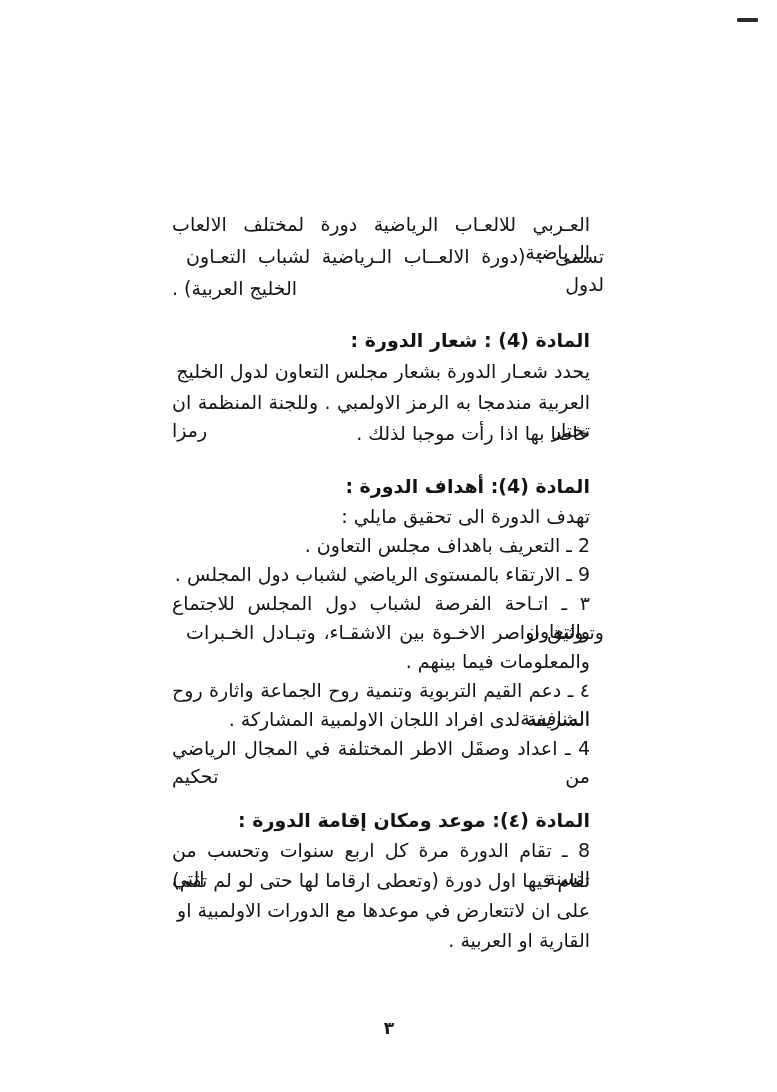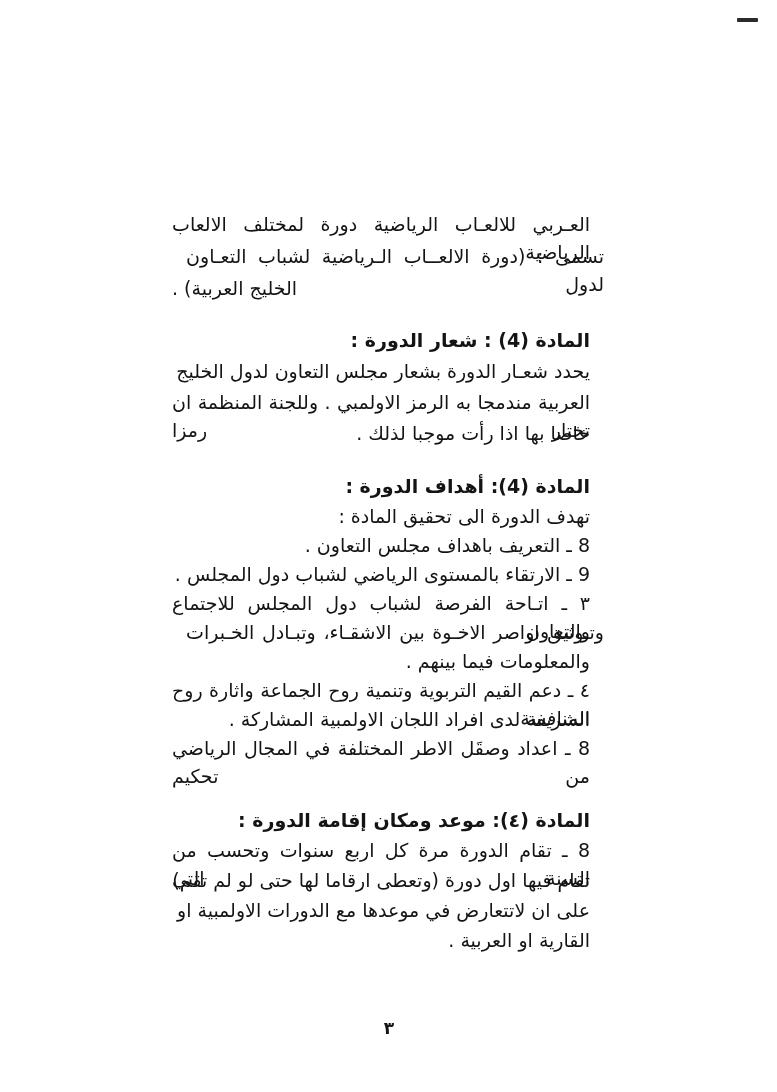--- a/index.html
+++ b/index.html
@@ -69,29 +69,29 @@
   <div class="ln just" style="top:210px">العـربي للالعـاب الرياضية دورة لمختلف الالعاب الرياضية</div>
   <div class="ln just" style="top:242px; padding-left:14px">تسمى : (دورة الالعــاب الـرياضية لشباب التعـاون لدول</div>
   <div class="ln flush-left" style="top:274px">الخليج العربية) .</div>
 
   <div class="ln head" style="top:326px">المادة (4) : شعار الدورة :</div>
   <div class="ln" style="top:357px; padding-left:0; padding-right:20px">يحدد شعـار الدورة بشعار مجلس التعاون لدول الخليج</div>
   <div class="ln" style="top:419px; padding-right:150px">خاصا بها اذا رأت موجبا لذلك .</div>
   <div class="ln just" style="top:388px">العربية مندمجا به الرمز الاولمبي . وللجنة المنظمة ان تختار رمزا</div>
 
   <div class="ln head" style="top:472px">المادة (4): أهداف الدورة :</div>
-  <div class="ln" style="top:502px; padding-right:30px">تهدف الدورة الى تحقيق المادة :</div>
-  <div class="ln" style="top:531px">8 ـ التعريف باهداف مجلس التعاون .</div>
+  <div class="ln" style="top:502px; padding-right:30px">تهدف الدورة الى تحقيق مايلي :</div>
+  <div class="ln" style="top:531px">2 ـ التعريف باهداف مجلس التعاون .</div>
   <div class="ln" style="top:560px">9 ـ الارتقاء بالمستوى الرياضي لشباب دول المجلس .</div>
   <div class="ln just" style="top:589px">٣ ـ اتـاحة الفرصة لشباب دول المجلس للاجتماع والتعاون</div>
   <div class="ln just" style="top:618px; padding-right:15px; padding-left:14px">وتـوثيق اواصر الاخـوة بين الاشقـاء، وتبـادل الخـبرات</div>
   <div class="ln" style="top:647px; padding-right:21px">والمعلومات فيما بينهم .</div>
   <div class="ln just" style="top:676px">٤ ـ دعم القيم التربوية وتنمية روح الجماعة واثارة روح المنافسة</div>
   <div class="ln" style="top:705px; padding-right:38px">الشريفة لدى افراد اللجان الاولمبية المشاركة .</div>
-  <div class="ln just" style="top:734px">8 ـ اعداد وصقَل الاطر المختلفة في المجال الرياضي من تحكيم</div>
+  <div class="ln just" style="top:734px">4 ـ اعداد وصقَل الاطر المختلفة في المجال الرياضي من تحكيم</div>
 
   <div class="ln head" style="top:806px">المادة (٤): موعد ومكان إقامة الدورة :</div>
   <div class="ln just" style="top:836px">8 ـ تقام الدورة مرة كل اربع سنوات وتحسب من السنة التي</div>
   <div class="ln" style="top:866px; padding-right:45px">تقام فيها اول دورة (وتعطى ارقاما لها حتى لو لم تقم)</div>
   <div class="ln" style="top:896px; padding-right:33px">على ان لاتتعارض في موعدها مع الدورات الاولمبية او</div>
   <div class="ln" style="top:926px; padding-right:161px">القارية او العربية .</div>
 
   <div class="pagenum">٣</div>
 
 </div>

